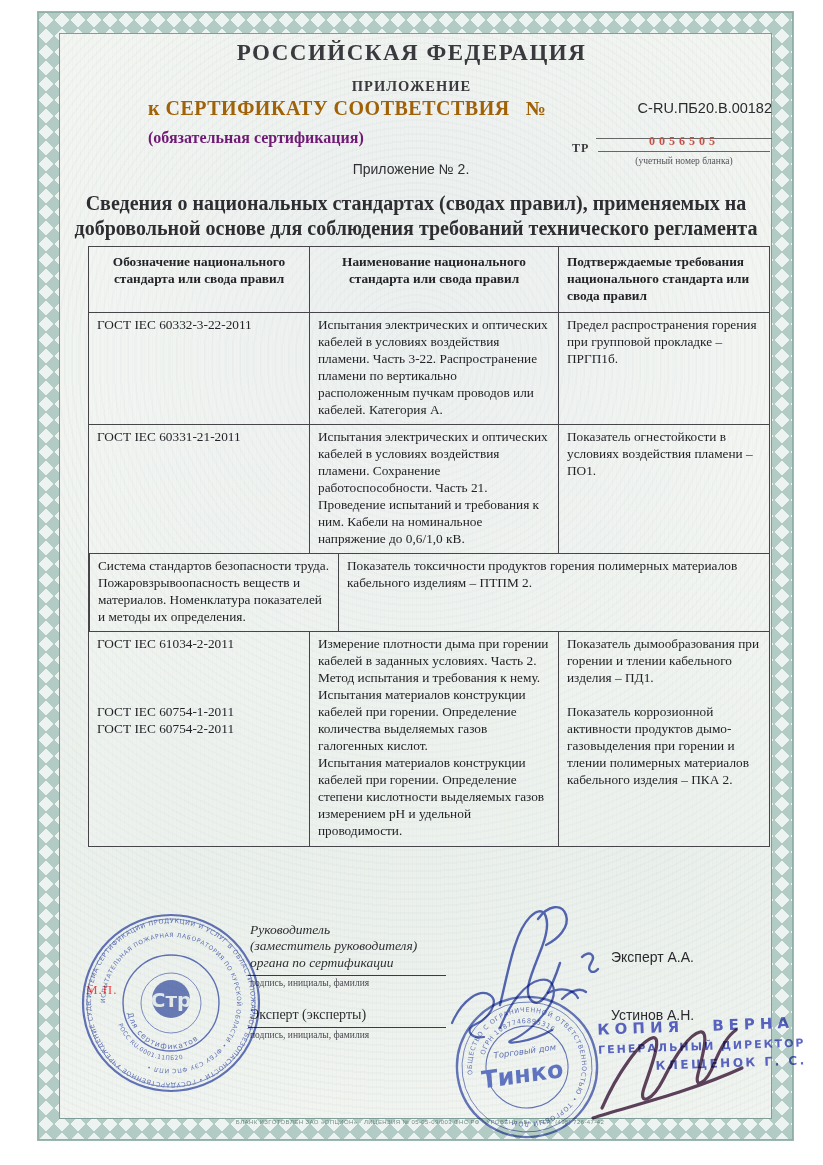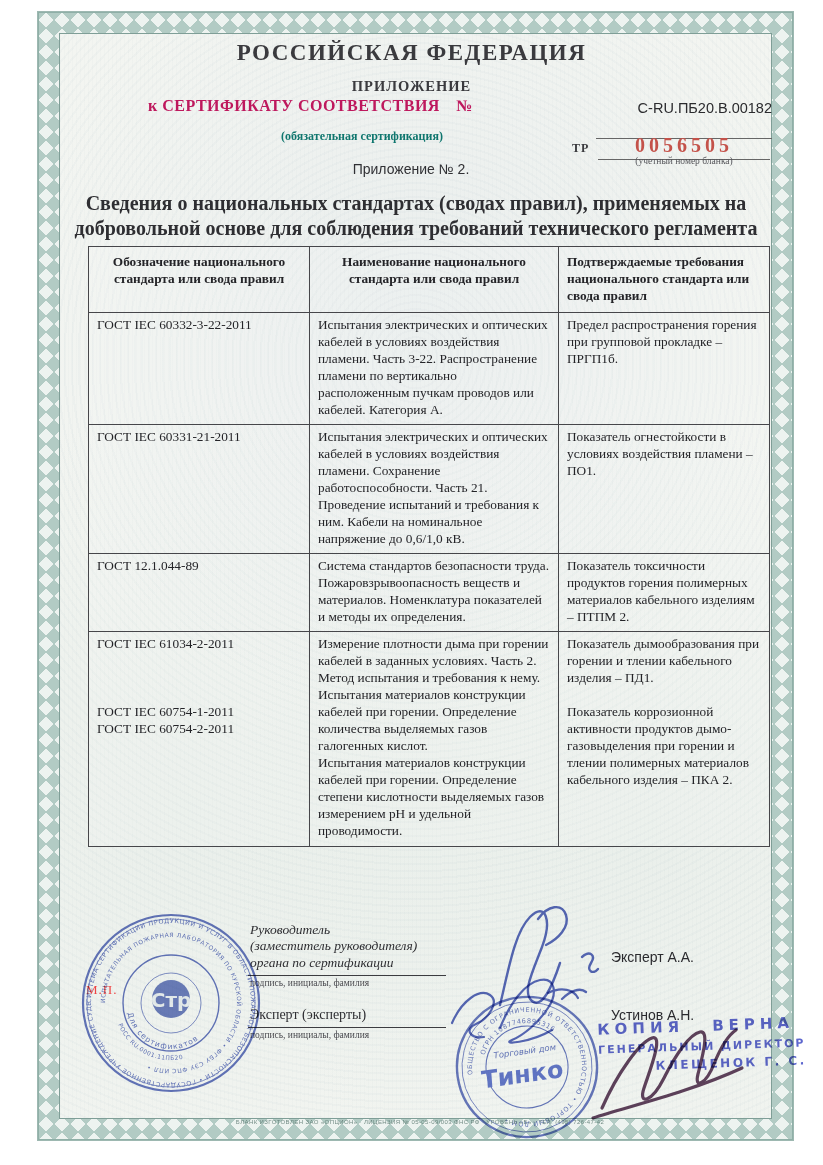--- a/index.html
+++ b/index.html
@@ -18,27 +18,27 @@
     background-image:
       radial-gradient(circle at 50% 26%, rgba(150,175,205,.10), transparent 46%),
       radial-gradient(circle at 18% 72%, rgba(140,180,170,.09), transparent 42%),
       radial-gradient(circle at 82% 74%, rgba(140,180,170,.09), transparent 42%),
       repeating-radial-gradient(circle at 50% 30%, rgba(120,150,170,.045) 0 2px, transparent 2px 7px),
       repeating-linear-gradient(90deg, rgba(140,160,175,.035) 0 1px, transparent 1px 4px);}
   .abs{position:absolute;}
   .sans{font-family:"Liberation Sans",sans-serif;}
   .country{left:0;top:40px;width:100%;text-align:center;font-size:23px;font-weight:bold;letter-spacing:1.5px;color:#3a3a3e;}
   .attachment{left:0;top:78px;width:100%;text-align:center;font-size:14.5px;font-weight:bold;letter-spacing:1px;color:#3a3a3e;}
-  .certline{left:148px;top:97px;font-size:16px;font-weight:bold;color:#be185d;letter-spacing:.5px;}
+  .certline{left:148px;top:97px;font-size:20px;font-weight:bold;color:#a16207;letter-spacing:.5px;}
   .numsign{margin-left:16px;}
   .certnum{left:596px;top:100px;width:176px;text-align:right;font-size:14.5px;border-bottom:1px solid #666;
            font-family:"Liberation Sans",sans-serif;color:#2b2b2e;padding-bottom:22px;}
-  .mandatory{left:148px;top:129px;width:428px;text-align:center;font-size:12px;font-weight:bold;color:#0f766e;}
+  .mandatory{left:148px;top:129px;width:428px;font-size:16px;font-weight:bold;color:#701a75;}
   .trlabel{left:572px;top:141px;font-size:12px;font-weight:bold;letter-spacing:1px;color:#3a3a3e;}
-  .blanknum{left:598px;top:134px;width:172px;text-align:center;font-size:20px;letter-spacing:4px;
+  .blanknum{left:598px;top:134px;width:172px;text-align:center;font-size:12px;letter-spacing:4px;
             color:#c4524a;border-bottom:1px solid #666;padding-bottom:2px;font-weight:bold;}
   .blankcap{left:598px;top:156px;width:172px;text-align:center;font-size:9.5px;color:#55555a;}
   .appendix{left:291px;top:161px;width:240px;text-align:center;font-size:14px;color:#303034;}
   .intro{left:66px;top:191px;width:700px;text-align:center;font-size:20px;font-weight:bold;line-height:1.25;color:#2e2e32;}
   .table{left:88px;top:246px;width:680px;border:1.6px solid #46464a;background:rgba(255,255,255,.12);}
   .trow{display:flex;}
   .trow + .trow{border-top:1.2px solid #46464a;}
   .cell{padding:3px 8px 6px 8px;font-size:13.3px;line-height:1.28;white-space:pre-line;color:#242428;}
   .c1{width:204px;}
   .c2{width:232px;border-left:1.2px solid #46464a;border-right:1.2px solid #46464a;}
@@ -98,21 +98,20 @@
       <div class="cell c1">ГОСТ IEC 60332-3-22-2011</div>
       <div class="cell c2">Испытания электрических и оптических кабелей в условиях воздействия пламени. Часть 3-22. Распространение пламени по вертикально расположенным пучкам проводов или кабелей. Категория А.</div>
       <div class="cell c3">Предел распространения горения при групповой прокладке – ПРГП1б.</div>
     </div>
     <div class="trow">
       <div class="cell c1">ГОСТ IEC 60331-21-2011</div>
       <div class="cell c2">Испытания электрических и оптических кабелей в условиях воздействия пламени. Сохранение работоспособности. Часть 21. Проведение испытаний и требования к ним. Кабели на номинальное напряжение до 0,6/1,0 кВ.</div>
       <div class="cell c3">Показатель огнестойкости в условиях воздействия пламени – ПО1.</div>
     </div>
     <div class="trow">
-      <div class="cell c1">ГОСТ 12.1.044-89</div>
       <div class="cell c2">Система стандартов безопасности труда. Пожаровзрывоопасность веществ и материалов. Номенклатура показателей и методы их определения.</div>
       <div class="cell c3">Показатель токсичности продуктов горения полимерных материалов кабельного изделиям – ПТПМ 2.</div>
     </div>
     <div class="trow">
       <div class="cell c1">ГОСТ IEC 61034-2-2011
 
 
 
 ГОСТ IEC 60754-1-2011
 ГОСТ IEC 60754-2-2011</div>

